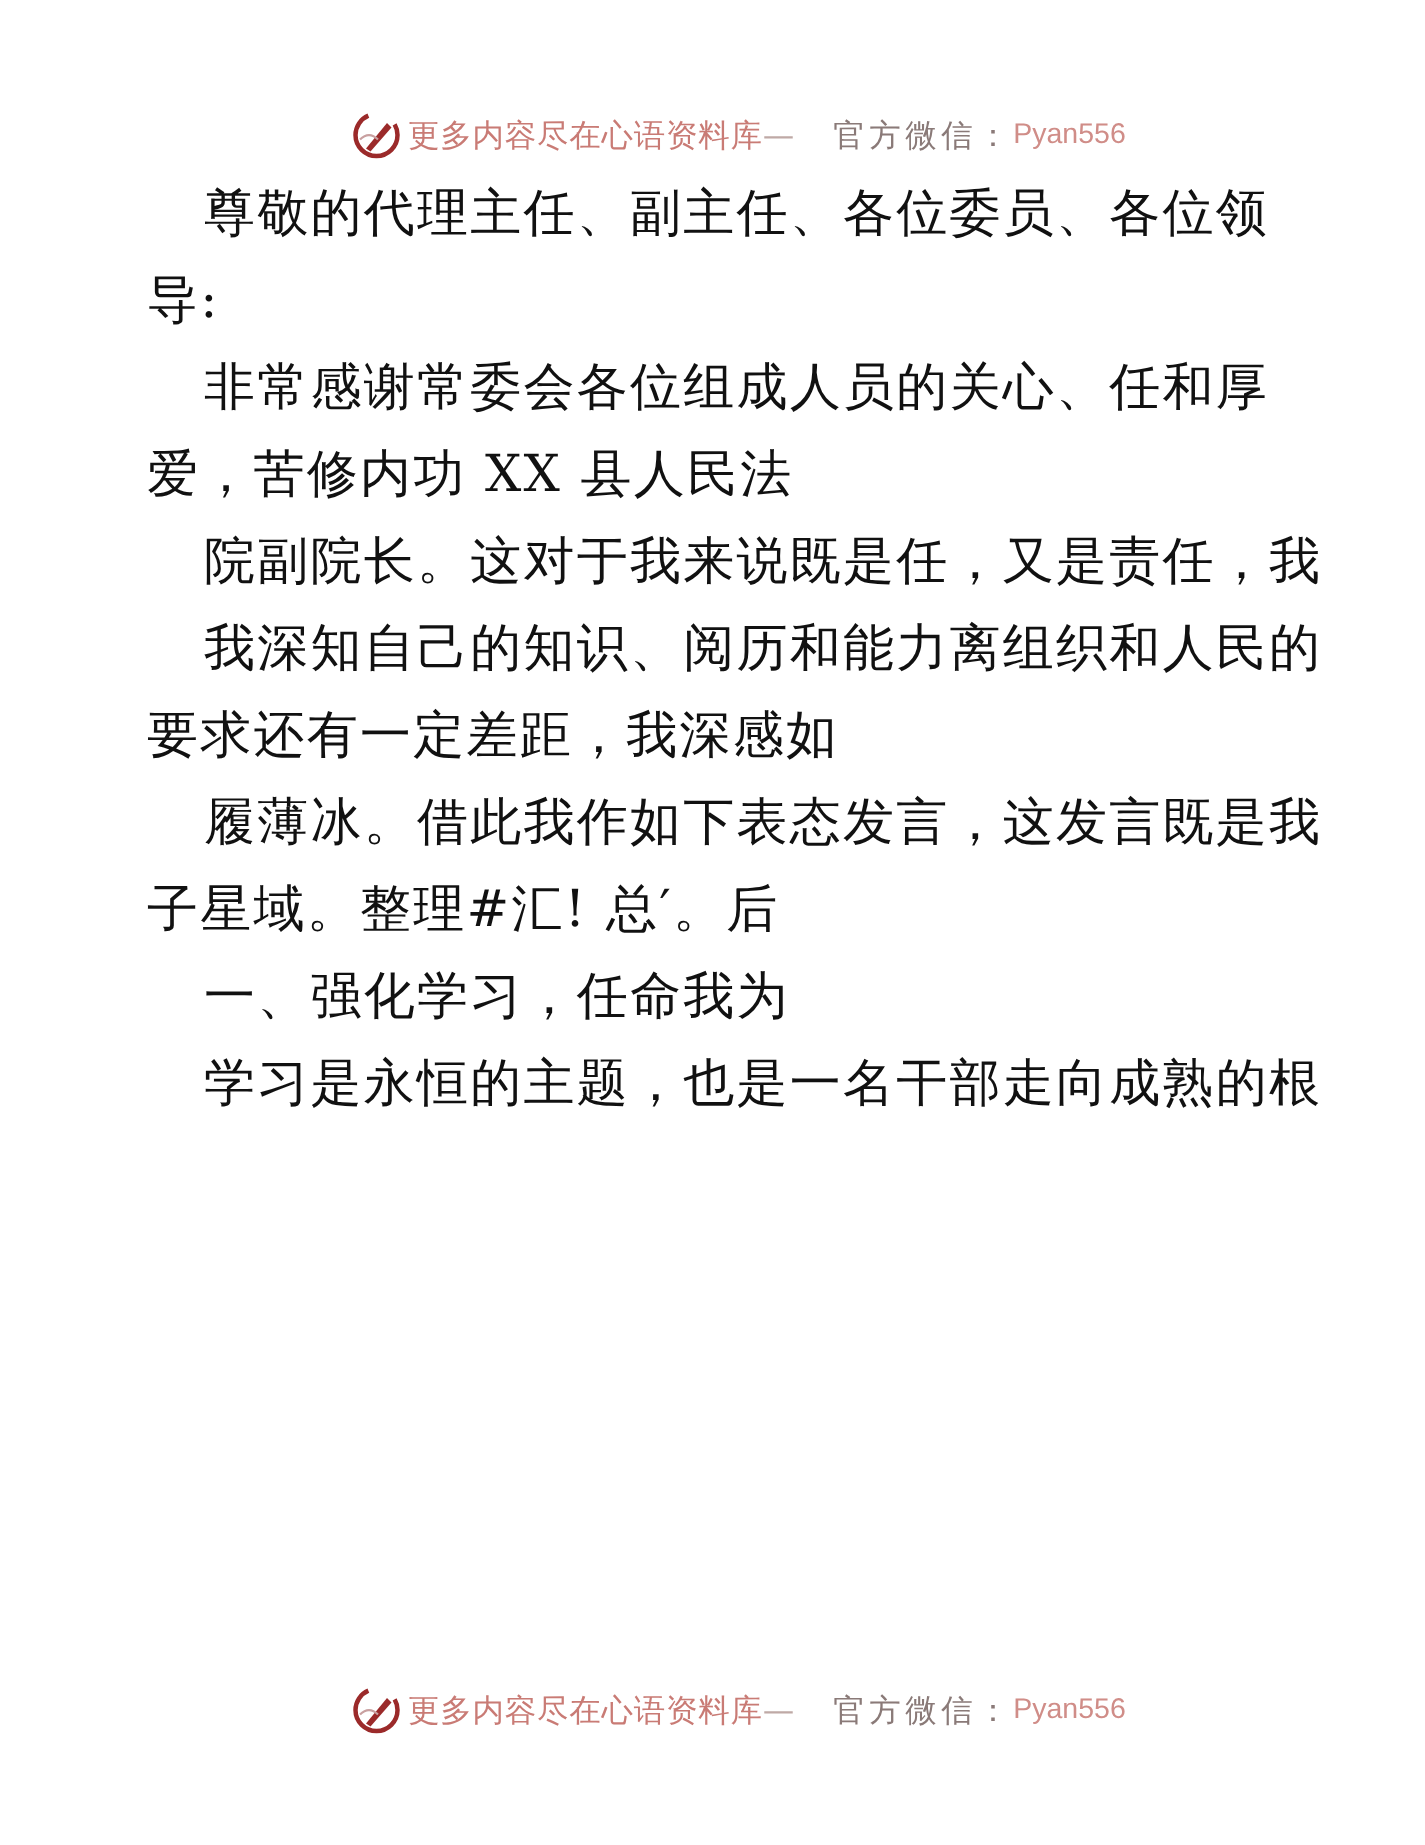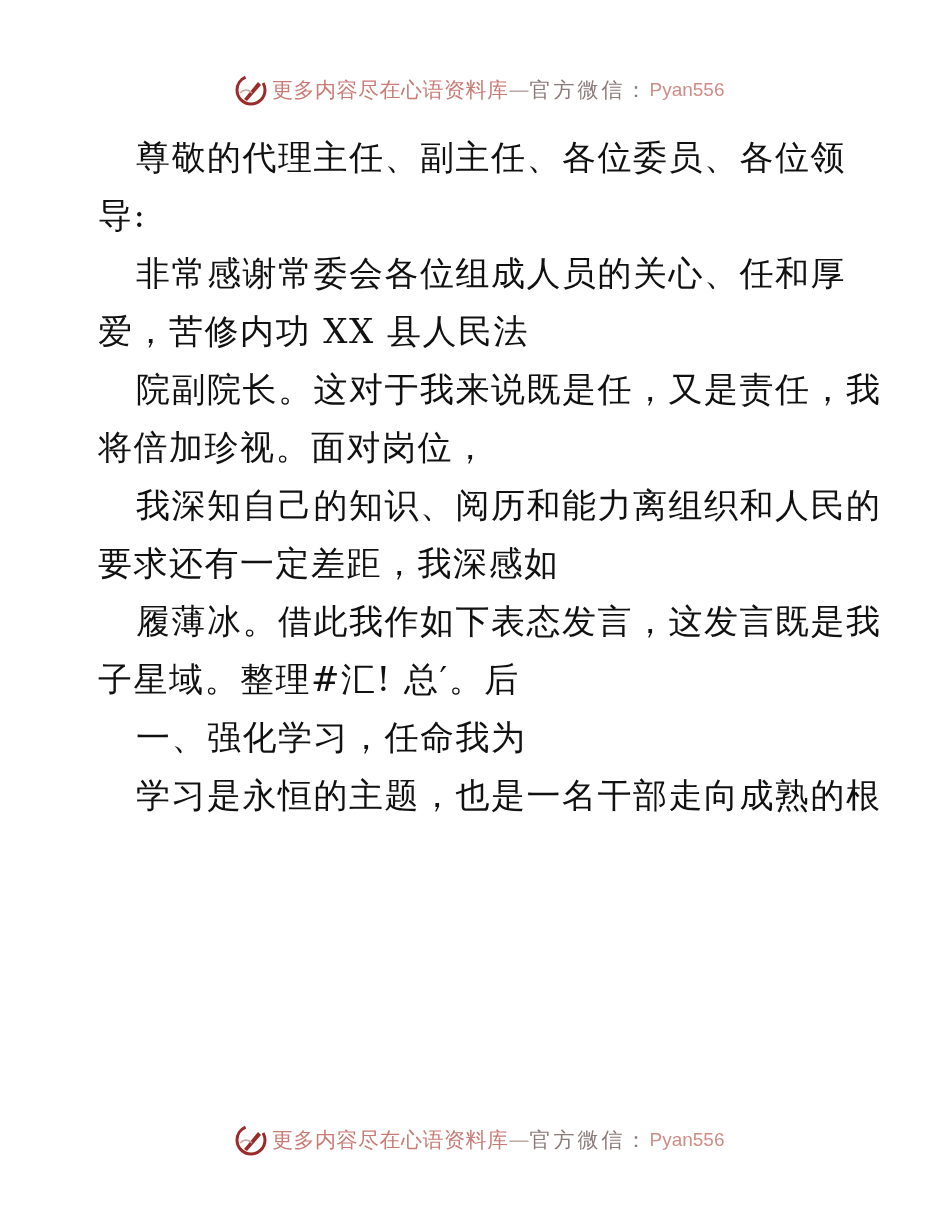--- a/index.html
+++ b/index.html
@@ -6,24 +6,24 @@
     body { width:950px; height:1230px; position:relative; overflow:hidden; }
     .banner {
       position:absolute; left:234px; height:40px;
       display:flex; align-items:center; white-space:nowrap;
     }
     .banner.top { top:70px; }
     .banner.bottom { top:1120px; }
     .logo { width:34px; height:34px; margin-right:4px; }
     .b-red { color:#c97b75; font-family:Liberation Serif, serif; font-size:21px; letter-spacing:0.5px; }
     .b-dash { color:#bfa9a6; font-family:"DejaVu Sans", sans-serif; font-size:21px; }
-    .b-grey { color:#8a7a78; font-family:"DejaVu Serif", serif; font-size:21px; letter-spacing:3px; }
+    .b-grey { color:#8a7a78; font-family:"DejaVu Serif", serif; font-size:21px; letter-spacing:3px;margin-left:26px; }
     .b-id { color:#d08d88; font-family:"Liberation Sans", sans-serif; font-size:19px; }
     .content {
-      position:absolute; left:98px; top:128px; width:760px;
+      position:absolute; left:98px; top:113px; width:760px;
       font-family:"DejaVu Serif", serif; font-size:34px; color:#111;
       line-height:58px; letter-spacing:1.5px;
     }
     .line { display:block; white-space:nowrap; height:58px; }
     .indent { padding-left:38px; }
   </style>
 </head>
 <body>
 
 <div class="banner top">
@@ -37,21 +37,20 @@
   <span class="b-grey">官方微信：</span>
   <span class="b-id">Pyan556</span>
 </div>
 
 <div class="content">
   <span class="line indent">尊敬的代理主任、副主任、各位委员、各位领</span>
   <span class="line">导:</span>
   <span class="line indent">非常感谢常委会各位组成人员的关心、任和厚</span>
   <span class="line">爱，苦修内功 XX 县人民法</span>
   <span class="line indent">院副院长。这对于我来说既是任，又是责任，我</span>
-  <span class="line">将倍加珍视。面对岗位，</span>
   <span class="line indent">我深知自己的知识、阅历和能力离组织和人民的</span>
   <span class="line">要求还有一定差距，我深感如</span>
   <span class="line indent">履薄冰。借此我作如下表态发言，这发言既是我</span>
   <span class="line">子星域。整理#汇! 总′。后</span>
   <span class="line indent">一、强化学习，任命我为</span>
   <span class="line indent">学习是永恒的主题，也是一名干部走向成熟的根</span>
 </div>
 
 <div class="banner bottom">
   <svg class="logo" viewBox="0 0 34 34">

